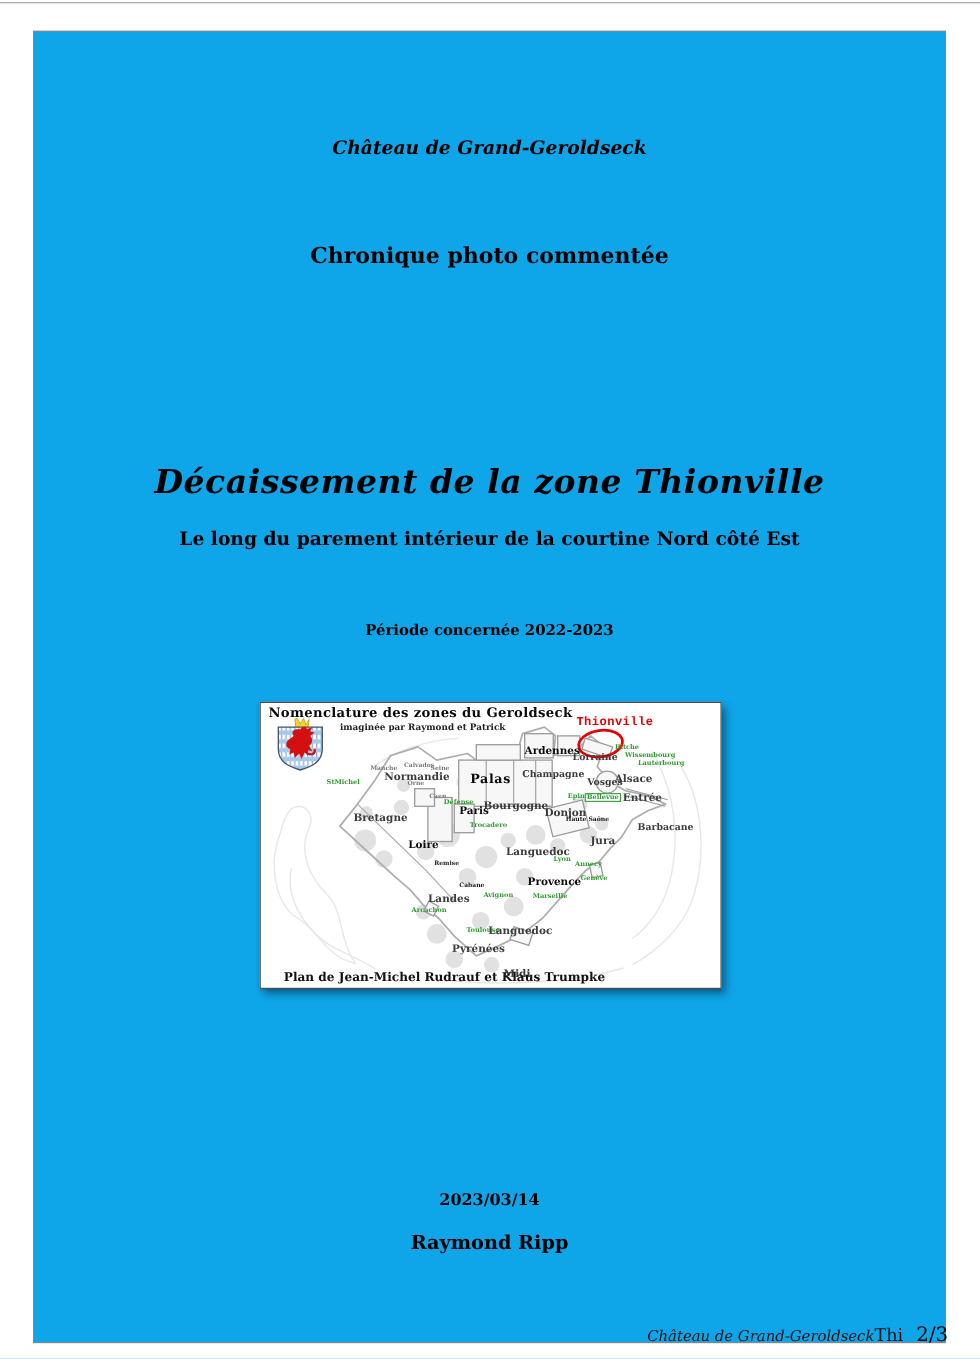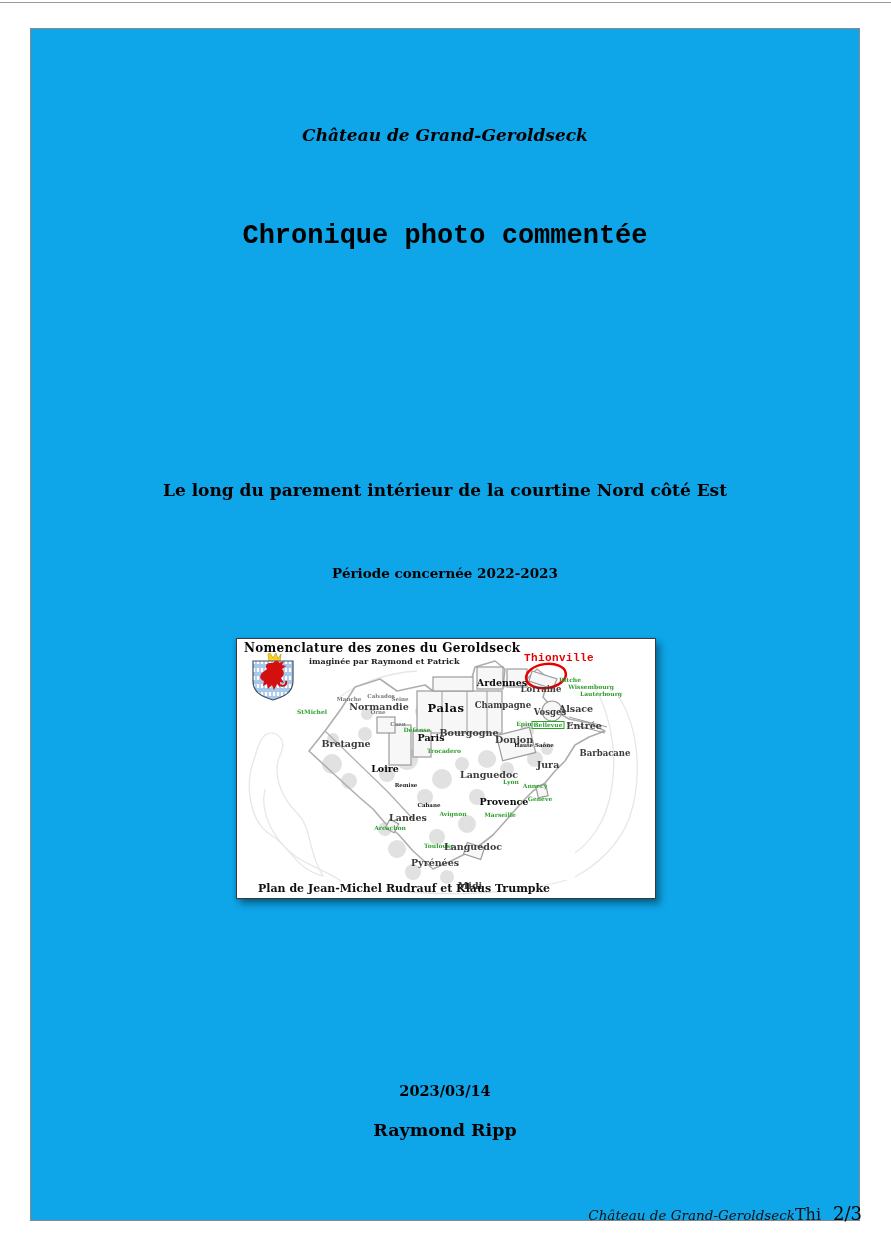--- a/index.html
+++ b/index.html
@@ -20,21 +20,21 @@
     width: 828px; height: 1191px;
     border: 1px solid #888888;
     background: #0ea5e9;
   }
   .cline {
     position: absolute; left: 0; width: 100%;
     text-align: center; line-height: 1.15;
     color: #000;
   }
   .header-title   { top: 97px;  font-size: 17px; font-weight: bold; font-style: italic; }
-  .doc-subtitle   { top: 192px; font-size: 27px; font-weight: bold; font-family: Liberation Mono, monospace; }
+  .doc-subtitle   { top: 192px; font-size: 20px; font-weight: bold; }
   .main-title     { top: 393px; font-size: 30px; font-weight: bold; font-style: italic; letter-spacing: .5px; }
   .main-subtitle  { top: 452px; font-size: 17px; font-weight: bold; }
   .period         { top: 537px; font-size: 13.5px; font-weight: bold; }
   .date-line      { top: 1054px; font-size: 14.5px; font-weight: bold; }
   .author-line    { top: 1091px; font-size: 17.5px; font-weight: bold; }
 
   .footer {
     position: absolute; right: -3px; bottom: -3px;
     display: flex; align-items: baseline;
     line-height: 1; white-space: nowrap;
@@ -89,20 +89,21 @@
 <body>
 
 <div class="top-rule"></div>
 
 <div class="page-box">
 
   <div class="cline header-title">Château de Grand-Geroldseck</div>
 
   <div class="cline doc-subtitle">Chronique photo commentée</div>
 
+  <div class="cline main-title">Décaissement de la zone Thionville</div>
 
   <div class="cline main-subtitle">Le long du parement intérieur de la courtine Nord côté Est</div>
 
   <div class="cline period">Période concernée 2022-2023</div>
 
   <div class="map-figure">
 
     <svg class="sketch" width="418" height="259" viewBox="0 0 418 259">
 
       <g fill="none" stroke="#e7e7e7" stroke-width="1.3">

